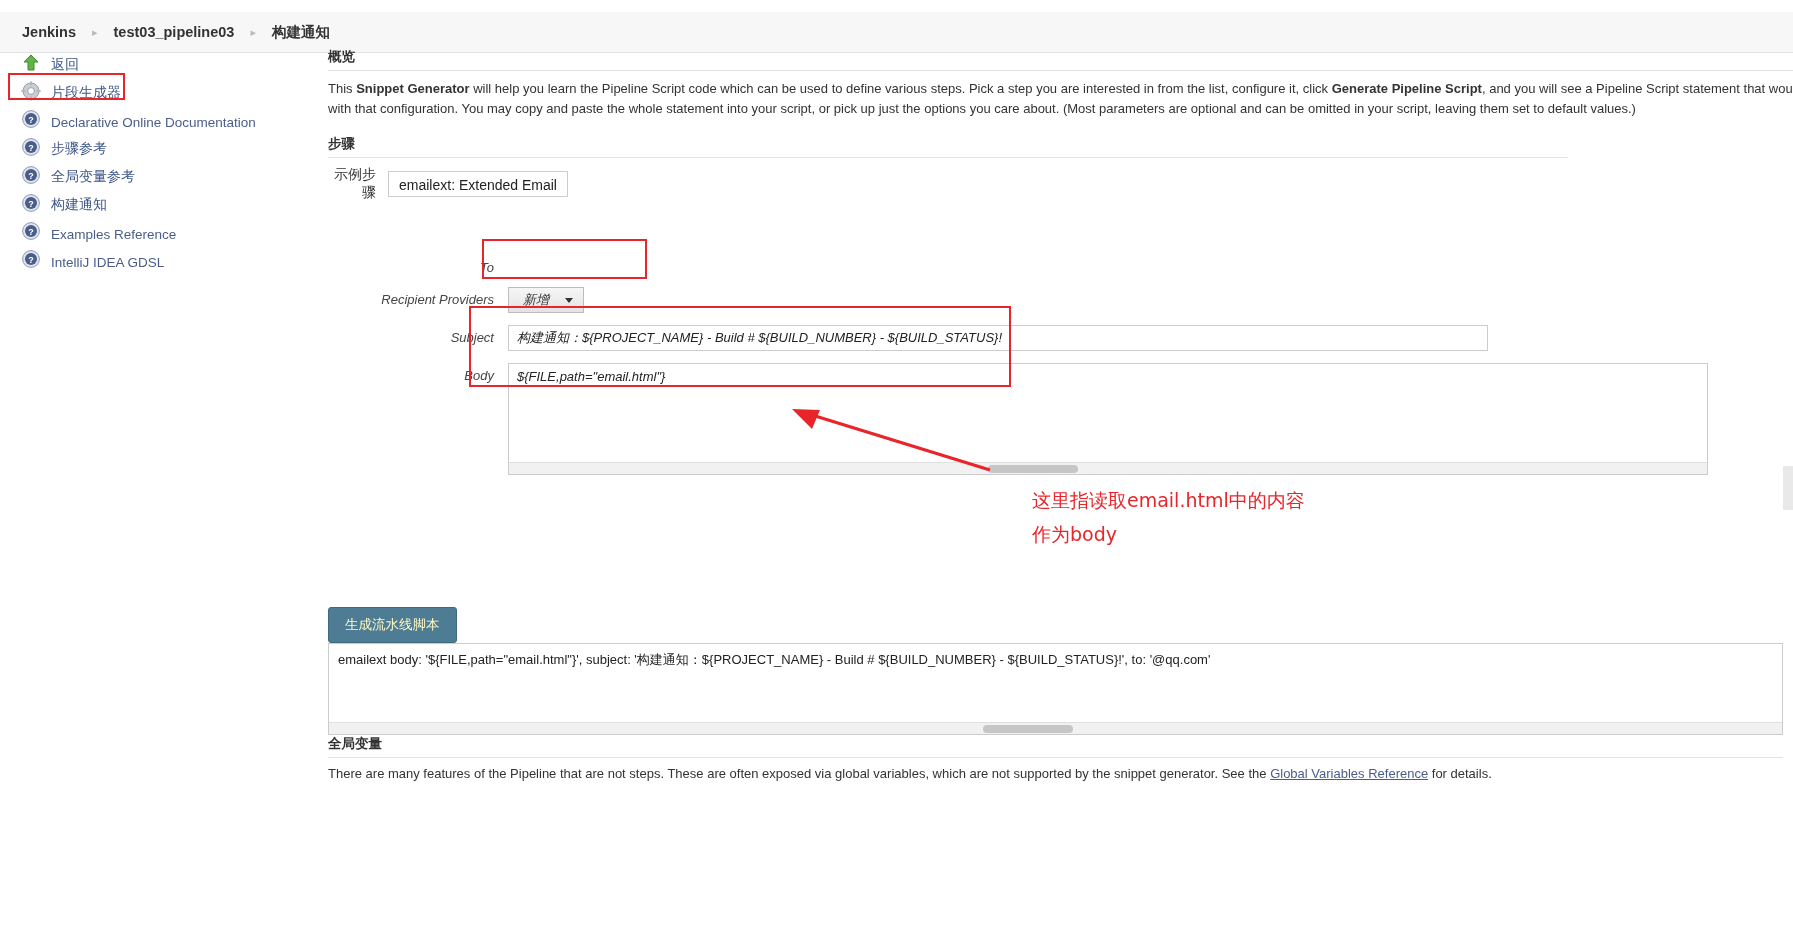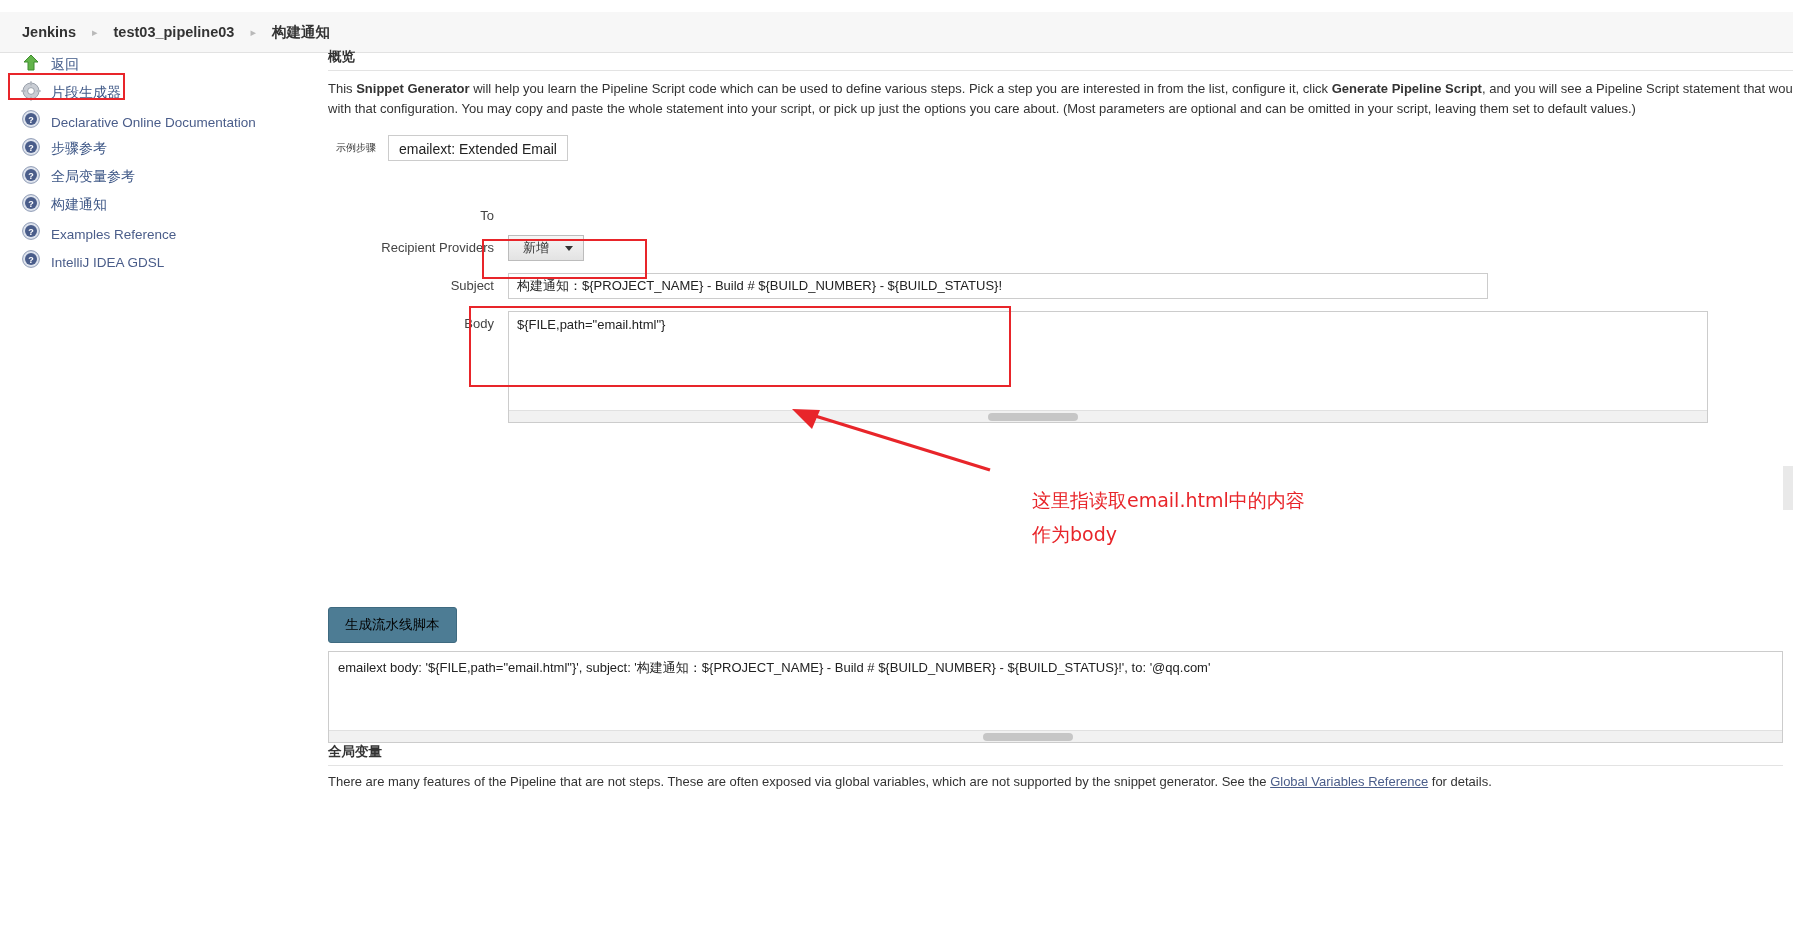--- a/index.html
+++ b/index.html
@@ -104,39 +104,39 @@
   .overview-p b { font-weight: bold; }
 
   
   .steps-wrap { margin-top: 16px; }
   .row {
     display: flex;
     align-items: center;
     margin-top: 6px;
   }
   .row-label {
-    font-size: 10px;
+    font-size: 14px;
     color: #333;
     text-align: right;
     padding-right: 12px;
     flex: 0 0 auto;
   }
   .select-box {
     border: 1px solid #ccc;
     background: #fff;
     font-size: 14px;
     color: #222;
     padding: 4px 10px;
     height: 26px;
     line-height: 18px;
     min-width: 150px;
   }
 
   
-  .form-block { margin-top: 42px; position: relative; }
+  .form-block { margin-top: 53px; position: relative; font-style: italic; }
   .frow {
     display: flex;
     align-items: flex-start;
     margin-bottom: 12px;
   }
   .flabel {
     width: 180px;
     flex: 0 0 180px;
     text-align: right;
     font-size: 13px;
@@ -222,29 +222,29 @@
     line-height: 34px;
     font-family: "DejaVu Sans", sans-serif;
     white-space: pre;
     z-index: 16;
   }
   .arrow-svg { position: absolute; z-index: 16; pointer-events: none; }
 
   
   .gen-btn {
     background: #4d7c94;
-    color: #000000;
+    color: #fef9c3;
     border: 1px solid #3f6a80;
     border-radius: 3px;
     font-size: 13.5px;
     padding: 8px 16px;
     cursor: pointer;
   }
   .script-out {
-    margin-top: 8px;
+    margin-top: 0;
     border: 1px solid #ccc;
     background: #fff;
     width: 1455px;
     height: 92px;
     padding: 7px 9px;
     font-size: 13px;
     color: #222;
     position: relative;
     overflow: hidden;
   }
@@ -376,20 +376,21 @@
 
   <div class="main">
 
     <div class="sec-title" style="width:1560px">概览</div>
 
     <div class="overview-p">
       <span>This </span><b>Snippet Generator</b><span> will help you learn the Pipeline Script code which can be used to define various steps. Pick a step you are interested in from the list, configure it, click </span><b>Generate Pipeline Script</b><span>, and you will see a Pipeline Script statement that would call the step with that configuration. You may copy and paste the whole statement into your script, or pick up just the options you care about. (Most parameters are optional and can be omitted in your script, leaving them set to default values.)</span>
     </div>
 
     <div class="steps-wrap">
+      <div class="sec-title" style="width:1240px">步骤</div>
       <div class="row">
         <div class="row-label" style="width:60px">示例步骤</div>
         <div class="select-box">emailext: Extended Email</div>
       </div>
     </div>
 
     <div class="form-block">
 
       <div class="frow">
         <div class="flabel">To</div>

